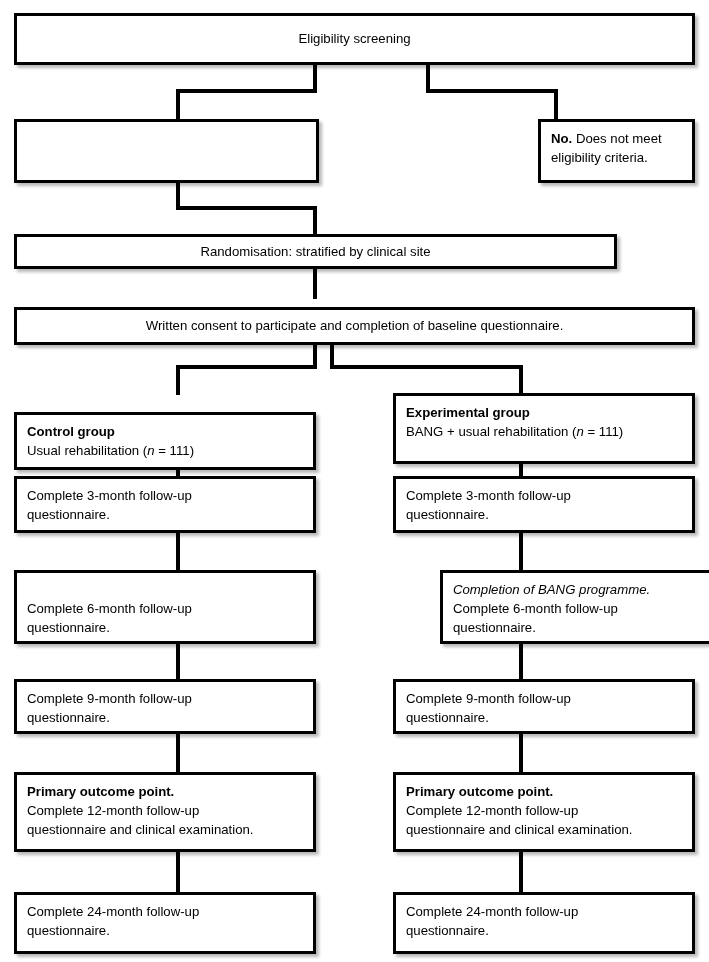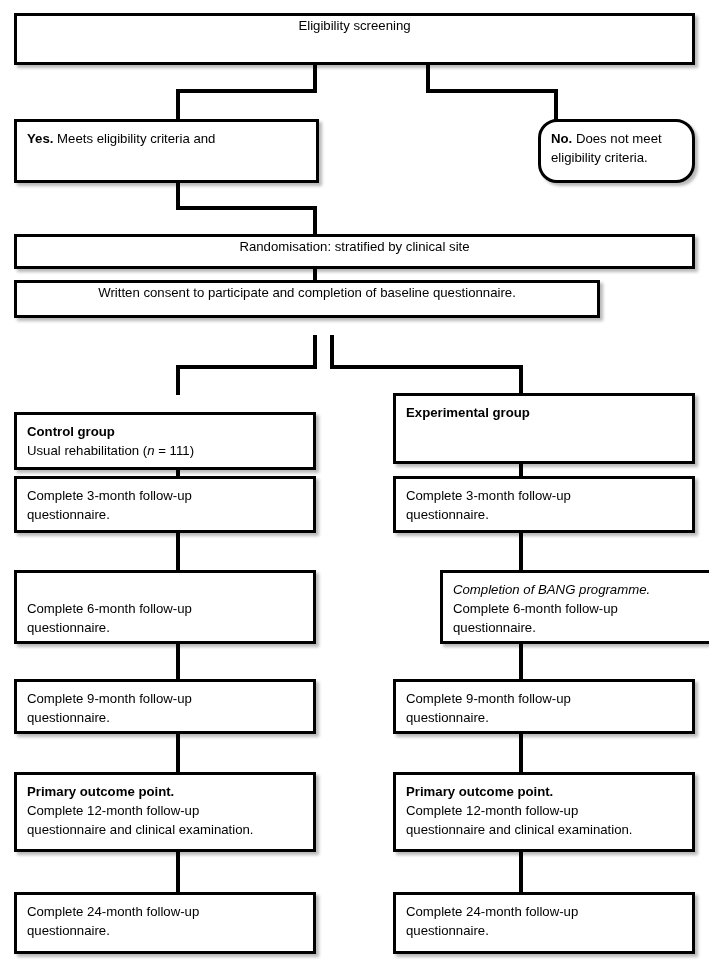--- a/index.html
+++ b/index.html
@@ -25,21 +25,21 @@
     background: #ffffff;
     border: 3px solid #000000;
     box-shadow: 3px 3px 3px rgba(0,0,0,0.28);
     padding: 7px 10px 6px 10px;
     font-size: 13.2px;
     line-height: 1.45;
     z-index: 3;
   }
   .box.center {
     display: flex;
-    align-items: flex-start;
+    align-items: center;
     justify-content: center;
     padding: 0 10px;
     text-align: center;
   }
   .box .ln { display: block; white-space: nowrap; }
   .box b { font-weight: bold; }
   .box i { font-style: italic; }
   
   .conn {
     position: absolute;
@@ -60,57 +60,57 @@
 
   <div class="conn v" style="left:313px; top:65px; height:28px;"></div>
   <div class="conn h" style="left:176px; top:89px; width:141px;"></div>
   <div class="conn v" style="left:176px; top:89px; height:32px;"></div>
 
   <div class="conn v" style="left:426px; top:65px; height:28px;"></div>
   <div class="conn h" style="left:426px; top:89px; width:132px;"></div>
   <div class="conn v" style="left:554px; top:89px; height:32px;"></div>
 
   <div class="box" style="left:14px; top:119px; width:305px; height:64px;">
-    <span class="ln"><b>Yes.</b><span> Meets eligibility criteria and</span></span>
   </div>
 
-  <div class="box" style="left:538px; top:119px; width:157px; height:64px;border-radius:19px;">
+  <div class="box" style="left:538px; top:119px; width:157px; height:64px;">
     <span class="ln"><b>No.</b><span> Does not meet</span></span>
     <span class="ln">eligibility criteria.</span>
   </div>
 
   <div class="conn v" style="left:176px; top:183px; height:27px;"></div>
   <div class="conn h" style="left:176px; top:206px; width:141px;"></div>
   <div class="conn v" style="left:313px; top:206px; height:32px;"></div>
 
-  <div class="box center" style="left:14px; top:234px; width:681px; height:35px;">
+  <div class="box center" style="left:14px; top:234px; width:603px; height:35px;">
     <span class="ln">Randomisation: stratified by clinical site</span>
   </div>
 
   <div class="conn v" style="left:313px; top:269px; height:30px;"></div>
 
-  <div class="box center" style="left:14px; top:280px; width:586px; height:38px;">
+  <div class="box center" style="left:14px; top:307px; width:681px; height:38px;">
     <span class="ln">Written consent to participate and completion of baseline questionnaire.</span>
   </div>
 
   <div class="conn v" style="left:313px; top:335px; height:34px;"></div>
   <div class="conn h" style="left:176px; top:365px; width:141px;"></div>
   <div class="conn v" style="left:176px; top:365px; height:30px;"></div>
 
   <div class="conn v" style="left:330px; top:335px; height:34px;"></div>
   <div class="conn h" style="left:330px; top:365px; width:193px;"></div>
   <div class="conn v" style="left:519px; top:365px; height:30px;"></div>
 
   <div class="box" style="left:14px; top:412px; width:302px; height:58px;">
     <span class="ln"><b>Control group</b></span>
     <span class="ln"><span>Usual rehabilitation (</span><i>n</i><span> = 111)</span></span>
   </div>
 
   <div class="box" style="left:393px; top:393px; width:302px; height:71px;">
     <span class="ln"><b>Experimental group</b></span>
+    <span class="ln"><span>BANG + usual rehabilitation (</span><i>n</i><span> = 111)</span></span>
   </div>
 
   <div class="conn v" style="left:176px; top:451px; height:26px;"></div>
   <div class="conn v" style="left:519px; top:451px; height:26px;"></div>
 
   <div class="box" style="left:14px; top:476px; width:302px; height:57px;">
     <span class="ln">Complete 3-month follow-up</span>
     <span class="ln">questionnaire.</span>
   </div>
 

